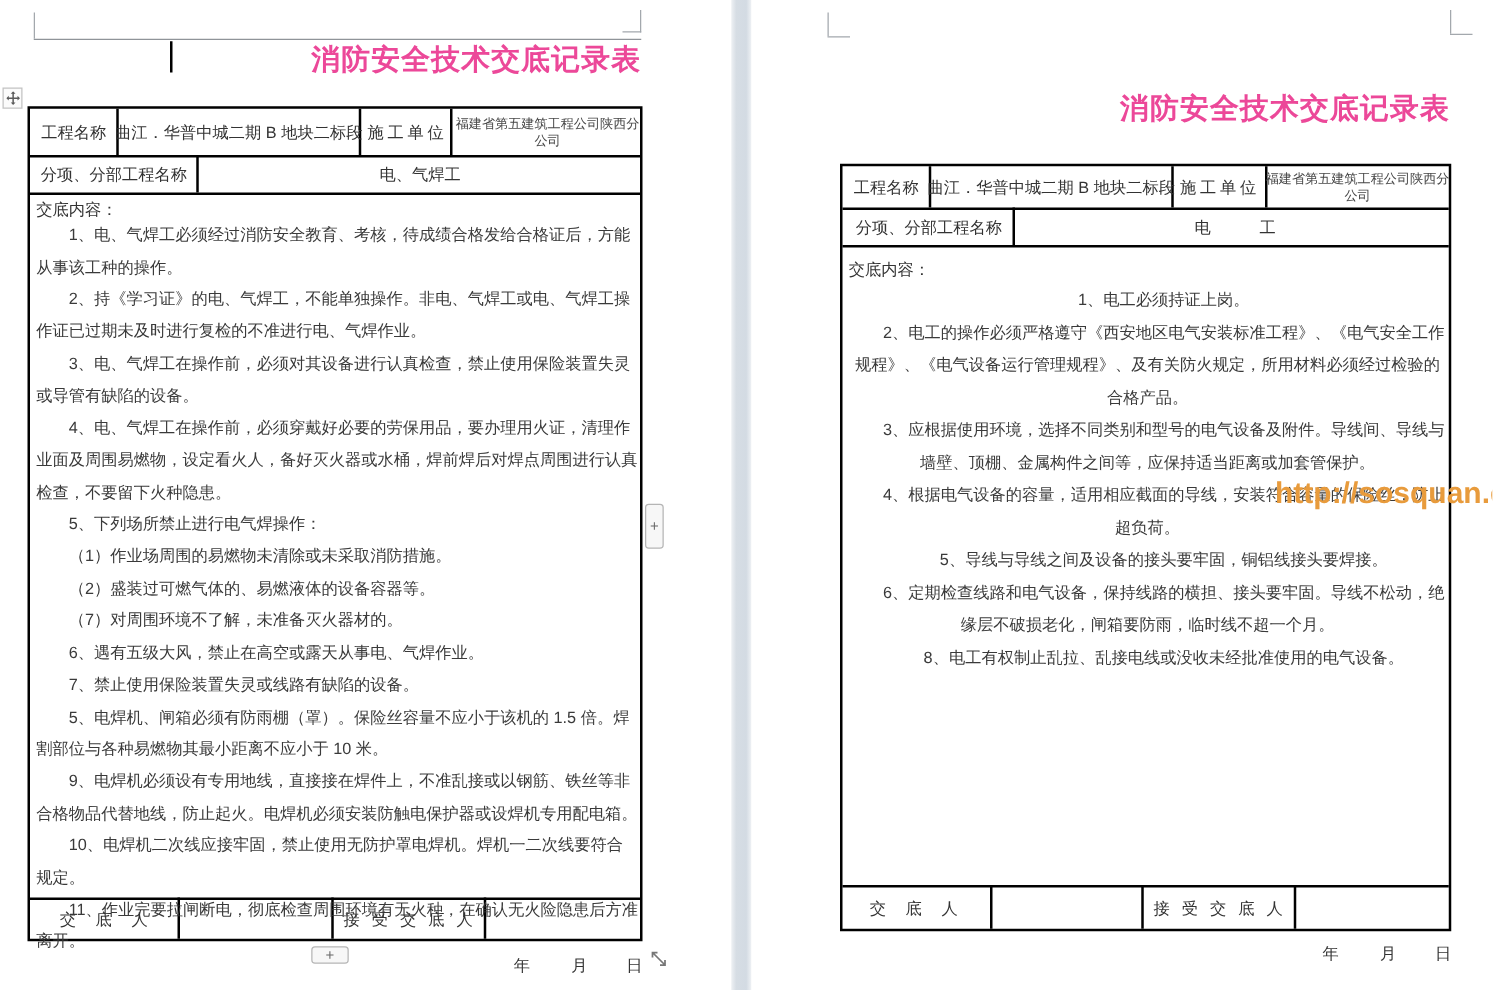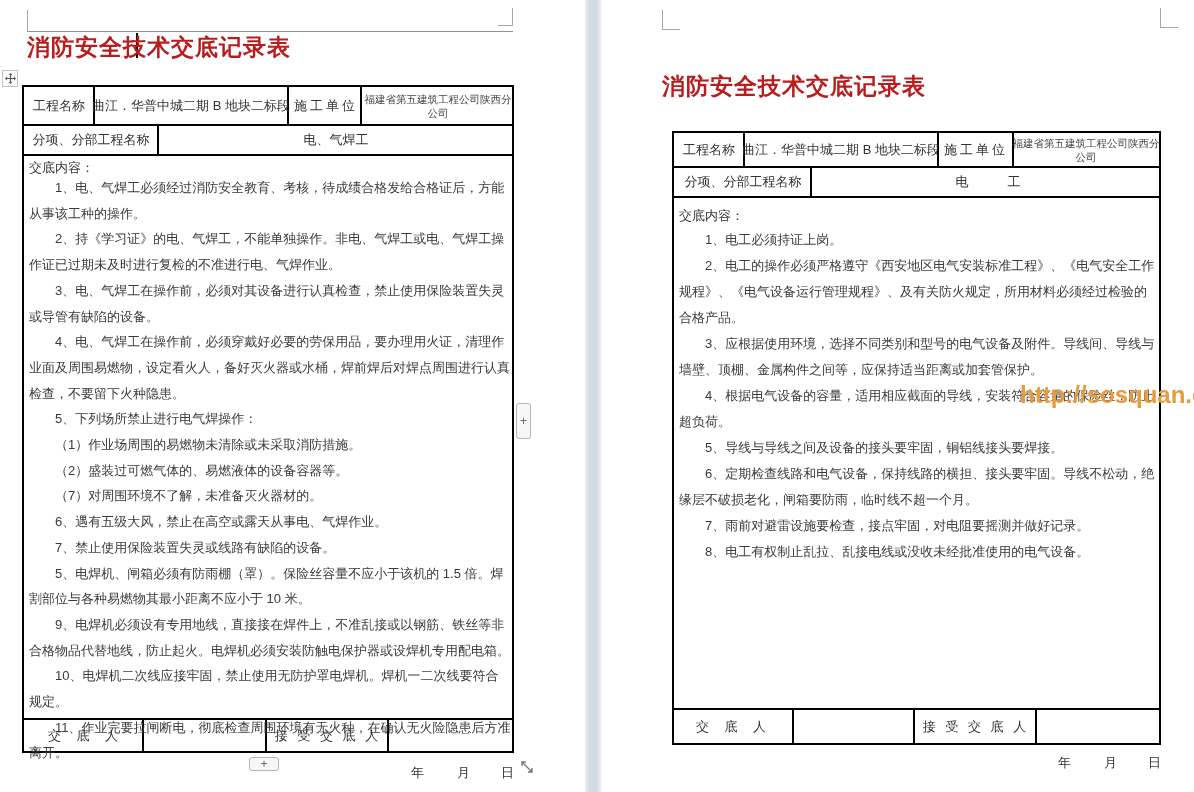--- a/index.html
+++ b/index.html
@@ -6,33 +6,33 @@
   #canvas{position:relative;width:1194px;height:792px;background:#ffffff;overflow:hidden;
           font-family:"Liberation Sans","DejaVu Sans",sans-serif;color:#2e2e2e;}
   .abs{position:absolute;}
   
   #page-gap{left:585px;top:0;width:16px;height:792px;
             background:linear-gradient(90deg,#eef1f4 0%,#d6dde4 25%,#d3dbe3 75%,#eef1f4 100%);}
   
   .mark{background:#a3a8ad;}
   .boundline{background:#8f9499;}
   
-  .doc-title{font-size:23px;font-weight:bold;color:#b91c1c;letter-spacing:1px;text-align:left;white-space:nowrap;}
+  .doc-title{font-size:23px;font-weight:bold;color:#ec4899;letter-spacing:1px;text-align:right;white-space:nowrap;}
   
   #caret{left:136px;top:33px;width:2px;height:25px;background:#000;}
   
   .tbl{border:2px solid #000;background:transparent;}
   .vline,.hline{position:absolute;background:#000;}
   .cellText{position:absolute;transform:translate(-50%,-50%);white-space:nowrap;font-size:13px;color:#333;}
   .company{font-size:10.5px;line-height:14px;color:#474747;text-align:center;white-space:normal;width:148px;}
   .content-label{position:absolute;font-size:13px;color:#333;}
   .paras{position:absolute;font-size:13px;color:#3a3a3a;}
   .para{text-indent:2em;}
   #left-paras{line-height:25.7px;}
-  #right-paras{line-height:26px;}
+  #right-paras{line-height:26px;text-align:center;}
   .spaced{letter-spacing:3px;}
   .widecell{letter-spacing:6px;}
   
   .dateLabel{position:absolute;font-size:13px;color:#333;}
   
   .plusBtn{position:absolute;display:flex;align-items:center;justify-content:center;
            background:#f7f7f7;border:1px solid #b5b5b5;border-radius:3px;color:#6a6a6a;
            font-size:12px;line-height:1;box-sizing:border-box;cursor:pointer;}
   
   .handleBox{position:absolute;display:flex;align-items:center;justify-content:center;
@@ -161,21 +161,20 @@
       <span class="cellText" style="left:314px;top:49px;white-space:pre;">电　　　工</span>
 
       <span class="content-label" style="left:5px;top:74px;">交底内容：</span>
       <div id="right-paras" class="paras" style="left:5px;top:94px;width:478px;">
           <div class="para">1、电工必须持证上岗。</div>
           <div class="para">2、电工的操作必须严格遵守《西安地区电气安装标准工程》、《电气安全工作规程》、《电气设备运行管理规程》、及有关防火规定，所用材料必须经过检验的合格产品。</div>
           <div class="para">3、应根据使用环境，选择不同类别和型号的电气设备及附件。导线间、导线与墙壁、顶棚、金属构件之间等，应保持适当距离或加套管保护。</div>
           <div class="para">4、根据电气设备的容量，适用相应截面的导线，安装符合容量的保险丝，防止超负荷。</div>
           <div class="para">5、导线与导线之间及设备的接头要牢固，铜铝线接头要焊接。</div>
           <div class="para">6、定期检查线路和电气设备，保持线路的横担、接头要牢固。导线不松动，绝缘层不破损老化，闸箱要防雨，临时线不超一个月。</div>
-          <div class="para">7、雨前对避雷设施要检查，接点牢固，对电阻要摇测并做好记录。</div>
           <div class="para">8、电工有权制止乱拉、乱接电线或没收未经批准使用的电气设备。</div>
         </div>
 
       <span class="cellText widecell" style="left:60px;top:594px;">交 底 人</span>
       <span class="cellText spaced" style="left:302px;top:594px;">接 受 交 底 人</span>
       <span class="abs" style="left:120px;top:575px;width:119px;height:35px;"></span>
       <span class="abs" style="left:363px;top:575px;width:120px;height:35px;"></span>
     </div>
 
     <div class="wm" style="left: 1020px; top: 381px; color: rgb(232, 155, 60);">http://sosquan.cn</div>

